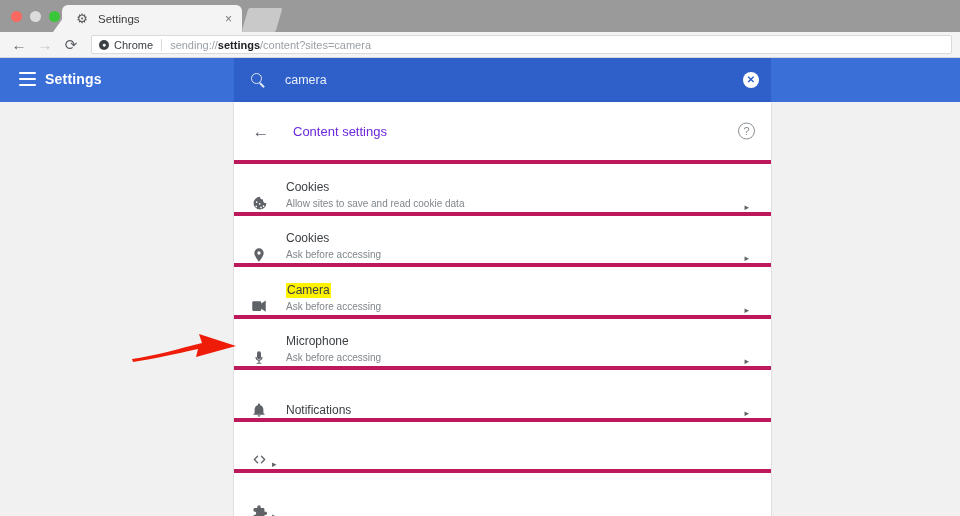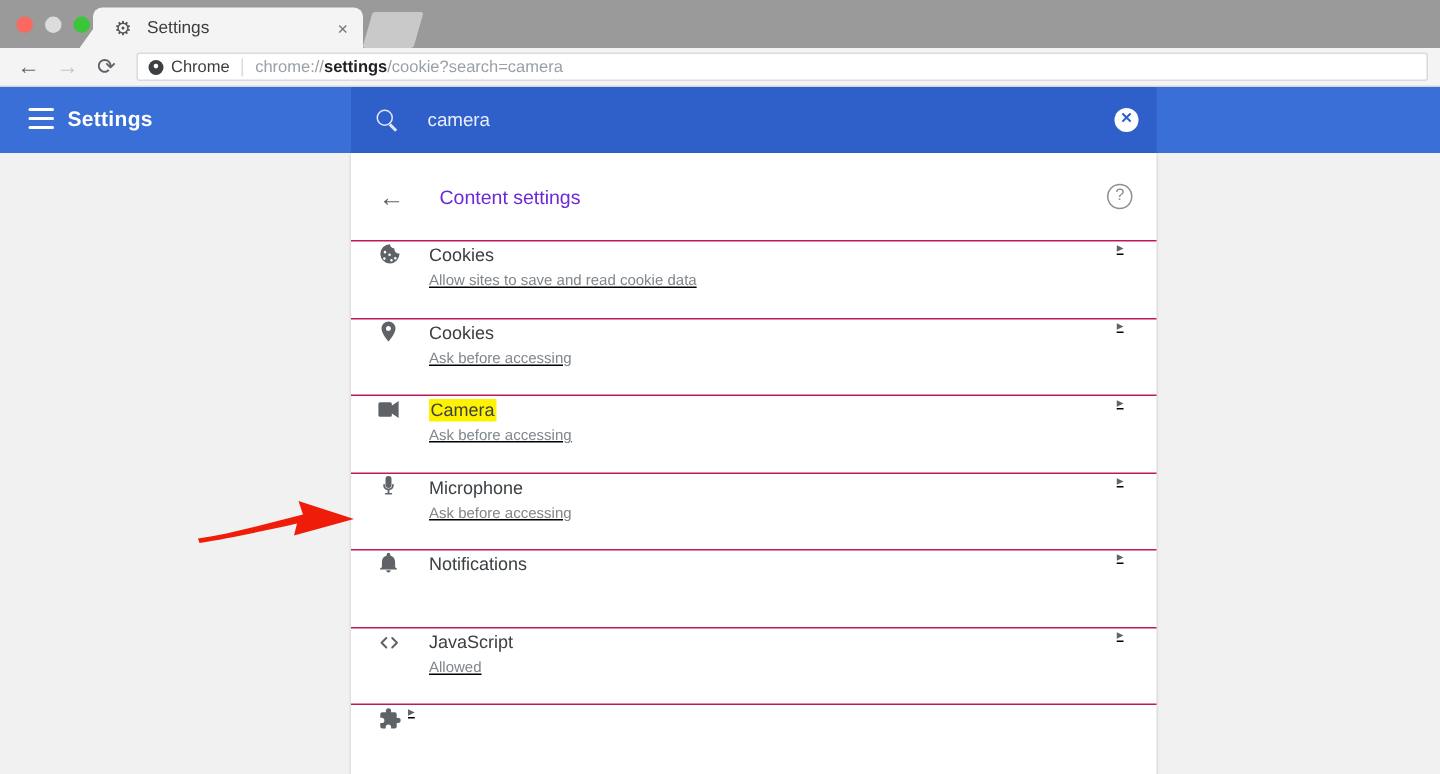--- a/index.html
+++ b/index.html
@@ -181,24 +181,23 @@
     width: 17px; height: 17px; border-radius: 50%;
     border: 1.3px solid #8a8f94; color: #8a8f94;
     font-size: 11px; line-height: 15px; text-align: center;
     cursor: pointer;
   }
 
   .rows { position: relative; }
   .row {
     position: relative;
     height: 51.5px;
-    display: flex; align-items: flex-start;
-    border-top: 1px solid #be185d;
-    cursor: pointer;
-    text-decoration: underline;
+    display: flex; align-items: flex-end;
+    border-top: 4px solid #be185d;
+    cursor: pointer;
   }
   .row-icon {
     width: 26px; margin-left: 12px; flex: none;
     display: flex; align-items: center; justify-content: center;
     color: #5f6368;
   }
   .row-text { margin-left: 14px; flex: 1; min-width: 0; }
   .row-title {
     font-size: 12px; color: #3c4043; line-height: 15px;
     display: inline-block;
@@ -241,21 +240,21 @@
   <div class="navbtn first">←</div>
   <div class="navbtn disabled">→</div>
   <div class="navbtn">⟳</div>
 
   <div class="omnibox">
     <span class="secure-chip">
       <span class="secure-icon">●</span>
       <span class="secure-label">Chrome</span>
     </span>
     <span class="omni-sep"></span>
-    <span class="url"><span>chrome://</span><b>settings</b><span>/cookie?search=camera</span></span>
+    <span class="url"><span>sending://</span><b>settings</b><span>/content?sites=camera</span></span>
   </div>
 </div>
 
 <div class="viewport">
 
   <div class="settings-header">
     <div class="hamburger">
       <i></i>
         <i></i>
         <i></i>
@@ -344,24 +343,20 @@
         <span class="row-chevron">▸</span>
       </div>
 
       <div class="row">
         <span class="row-icon">
           <svg width="19" height="19" viewBox="0 0 24 24" fill="none" stroke="currentColor" stroke-width="1.7" stroke-linecap="round" stroke-linejoin="round">
             <polyline points="9.5,8 5.5,12 9.5,16"></polyline>
             <polyline points="14.5,8 18.5,12 14.5,16"></polyline>
           </svg>
         </span>
-        <span class="row-text">
-          <span class="row-title">JavaScript</span>
-          <div class="row-sub">Allowed</div>
-        </span>
         <span class="row-chevron">▸</span>
       </div>
 
       <div class="row">
         <span class="row-icon">
           <svg width="18" height="18" viewBox="0 0 24 24" fill="currentColor">
             <path d="M20.5 11.5h-1.2V8.3c0-1-.8-1.8-1.8-1.8h-3.2V5.3a2.3 2.3 0 1 0-4.6 0v1.2H6.5c-1 0-1.8.8-1.8 1.8v3h1.2a2.4 2.4 0 0 1 0 4.8H4.7v3c0 1 .8 1.8 1.8 1.8h3v-1.2a2.4 2.4 0 1 1 4.8 0v1.2h3.2c1 0 1.8-.8 1.8-1.8v-3.2h1.2a2.3 2.3 0 1 0 0-4.6z"></path>
           </svg>
         </span>
         <span class="row-chevron">▸</span>

